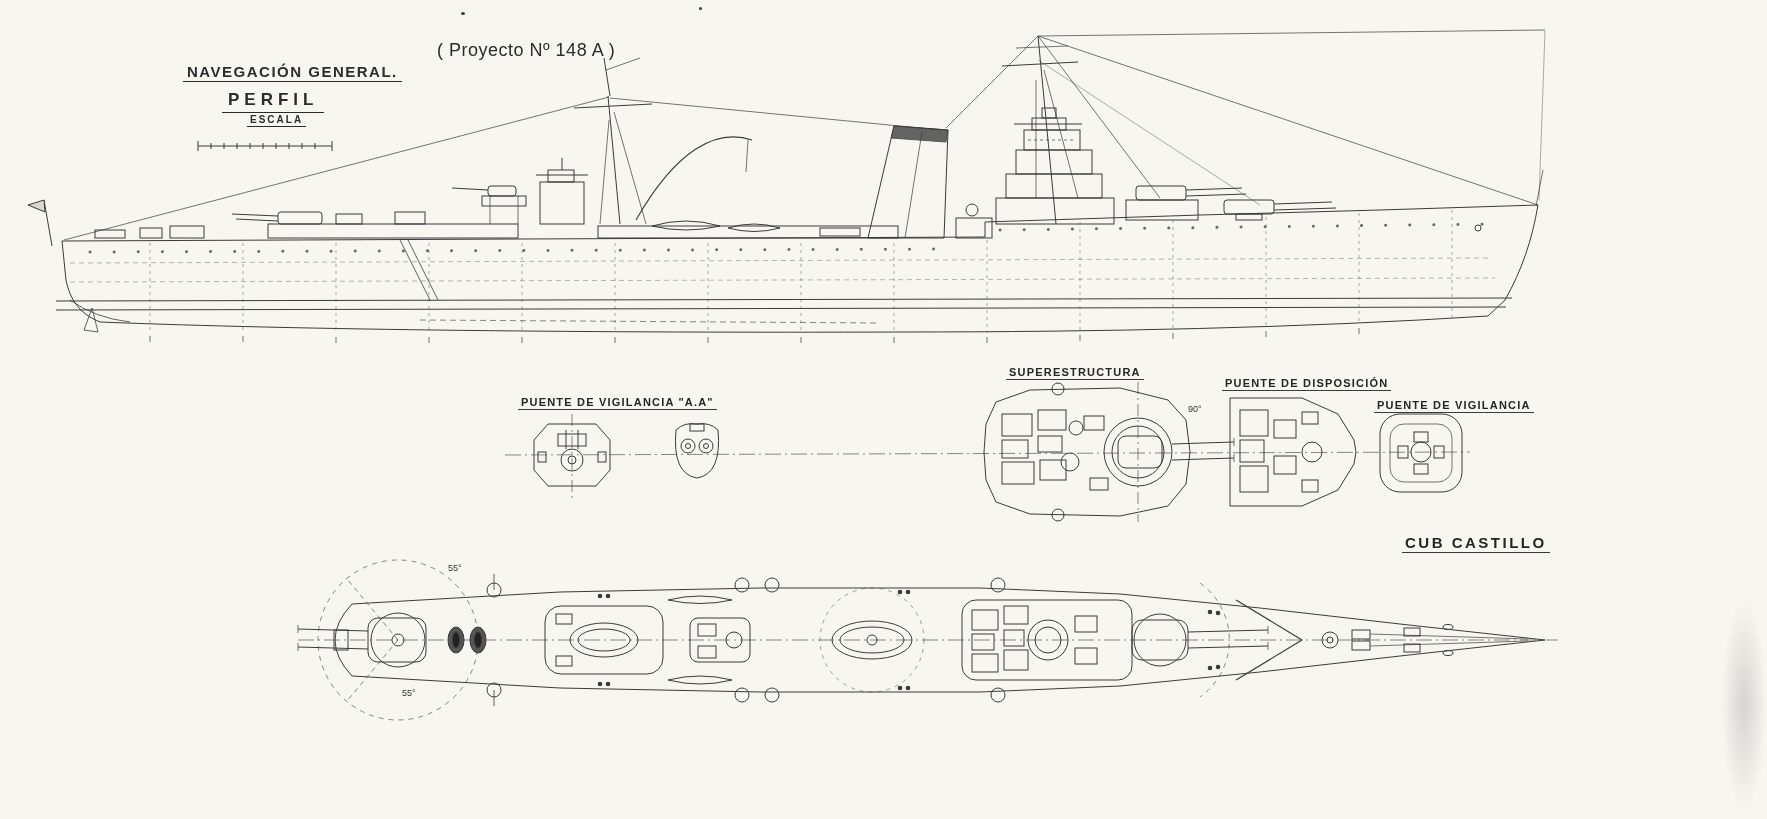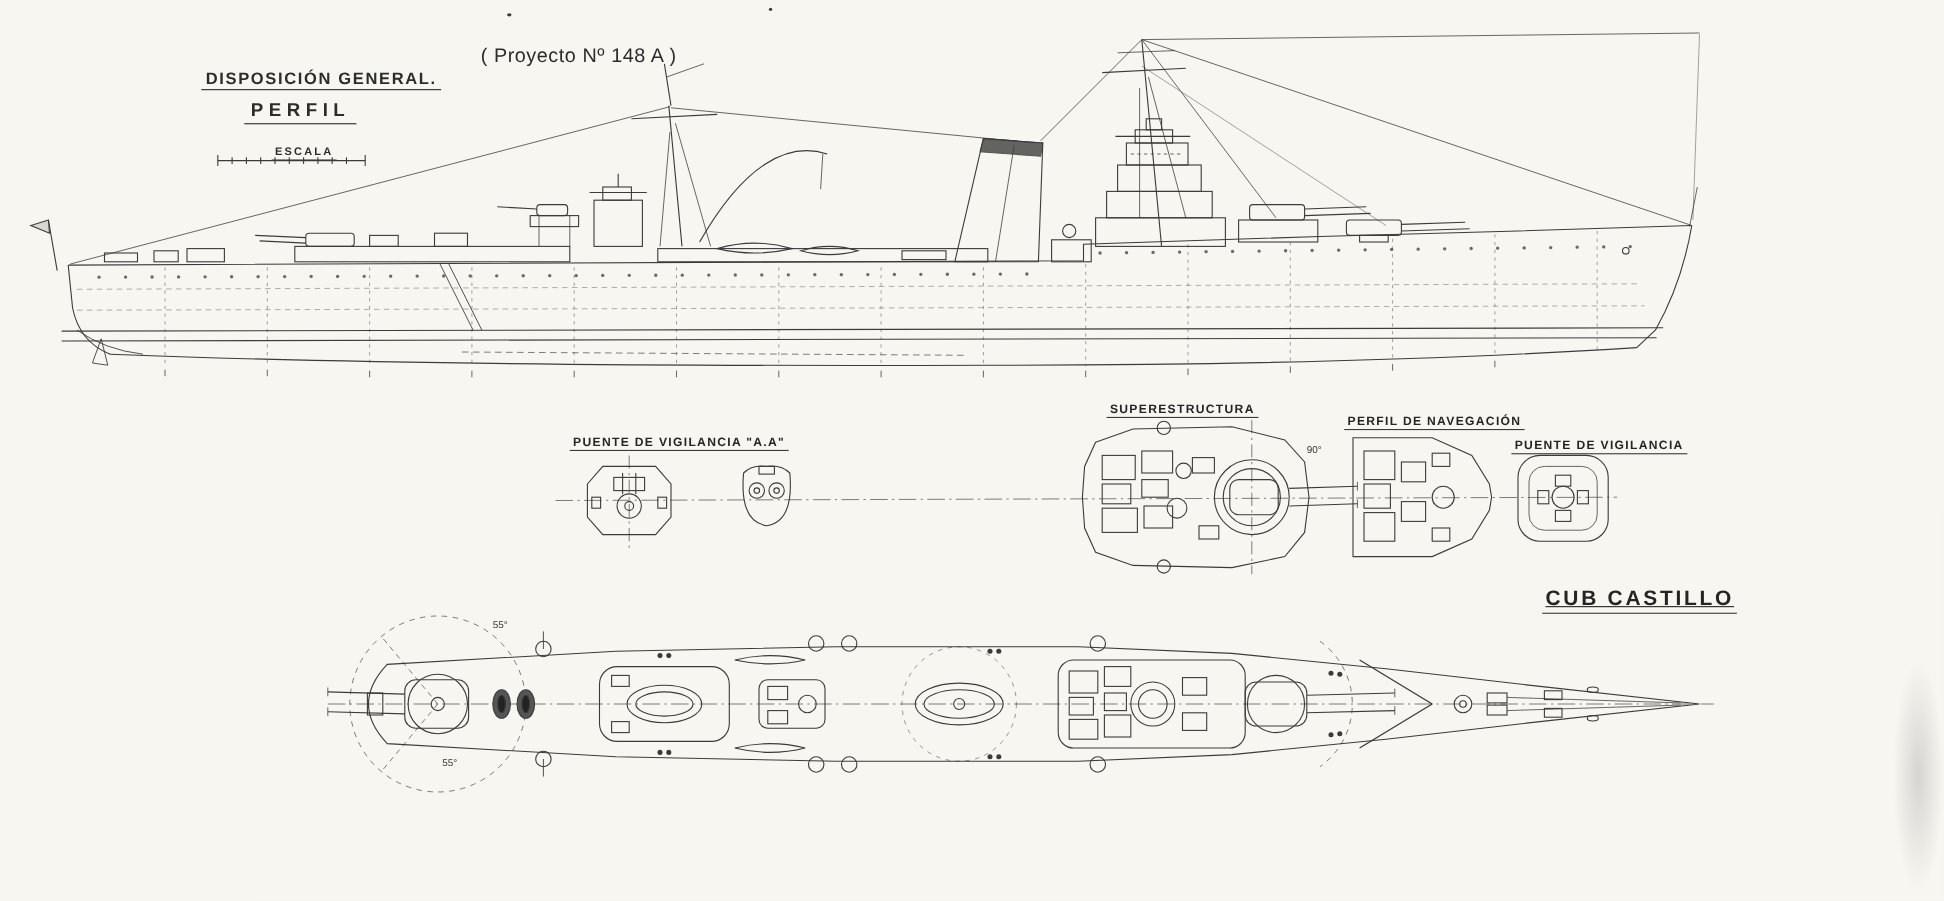--- a/index.html
+++ b/index.html
@@ -16,45 +16,45 @@
     border-bottom:1px solid #3a3a3a;padding:0 3px 1px 3px;
     font-size:11px;letter-spacing:1.2px;font-weight:bold;
   }
   .title{
     position:absolute;left:120px;top:24px;font-size:27px;font-weight:bold;
     letter-spacing:2.5px;border-bottom:2.5px solid #222;padding:0 8px 3px 2px;
   }
   .project{position:absolute;left:437px;top:40px;font-size:18px;letter-spacing:.5px;}
   .subline1{position:absolute;left:183px;top:63px;font-size:15px;font-weight:bold;letter-spacing:1.5px;border-bottom:1.5px solid #2a2a2a;padding:0 4px 1px;}
   .subline2{position:absolute;left:222px;top:90px;font-size:17px;font-weight:bold;letter-spacing:5px;border-bottom:1.5px solid #2a2a2a;padding:0 6px 2px;}
-  .subline3{position:absolute;left:247px;top:133px;font-size:10px;font-weight:bold;letter-spacing:2px;border-bottom:1px solid #2a2a2a;padding:0 3px 1px;}
-  .biglbl{font-size:19px;letter-spacing:2.5px;text-decoration:underline;}
+  .subline3{position:absolute;left:247px;top:114px;font-size:10px;font-weight:bold;letter-spacing:2px;border-bottom:1px solid #2a2a2a;padding:0 3px 1px;}
+  .biglbl{font-size:15px;letter-spacing:2.5px;}
   .ann{
     position:absolute;font-size:9px;color:#333;border:none;font-weight:normal;
     letter-spacing:0;padding:0;
   }
   .speck{position:absolute;background:#3a3a3a;border-radius:50%;}
   .smudge{
     position:absolute;right:0;top:600px;width:46px;height:210px;
     background:radial-gradient(closest-side,rgba(60,60,60,.18),rgba(60,60,60,0));
   }
 </style>
 </head>
 <body>
 
 <div class="page">
 
   <div class="project">( Proyecto Nº 148 A )</div>
-  <div class="subline1">DISPOSICIÓN GENERAL.</div>
+  <div class="subline1">NAVEGACIÓN GENERAL.</div>
   <div class="subline2">PERFIL</div>
   <div class="subline3">ESCALA</div>
 
   <div class="lbl" style="left:518px;top:396px;">PUENTE DE VIGILANCIA "A.A"</div>
   <div class="lbl" style="left:1006px;top:366px;">SUPERESTRUCTURA</div>
-  <div class="lbl" style="left:1222px;top:377px;">PERFIL DE NAVEGACIÓN</div>
+  <div class="lbl" style="left:1222px;top:377px;">PUENTE DE DISPOSICIÓN</div>
   <div class="lbl" style="left:1374px;top:399px;text-align:center;">PUENTE DE VIGILANCIA</div>
   <div class="lbl biglbl" style="left:1402px;top:534px;">CUB CASTILLO</div>
 
   <div class="ann" style="left:448px;top:563px;">55°</div>
   <div class="ann" style="left:402px;top:688px;">55°</div>
   <div class="ann" style="left:1188px;top:404px;">90°</div>
 
   <div class="speck" style="left:461px;top:12px;width:4px;height:3px;"></div>
   <div class="speck" style="left:699px;top:7px;width:3px;height:3px;"></div>
   <div class="smudge"></div>

